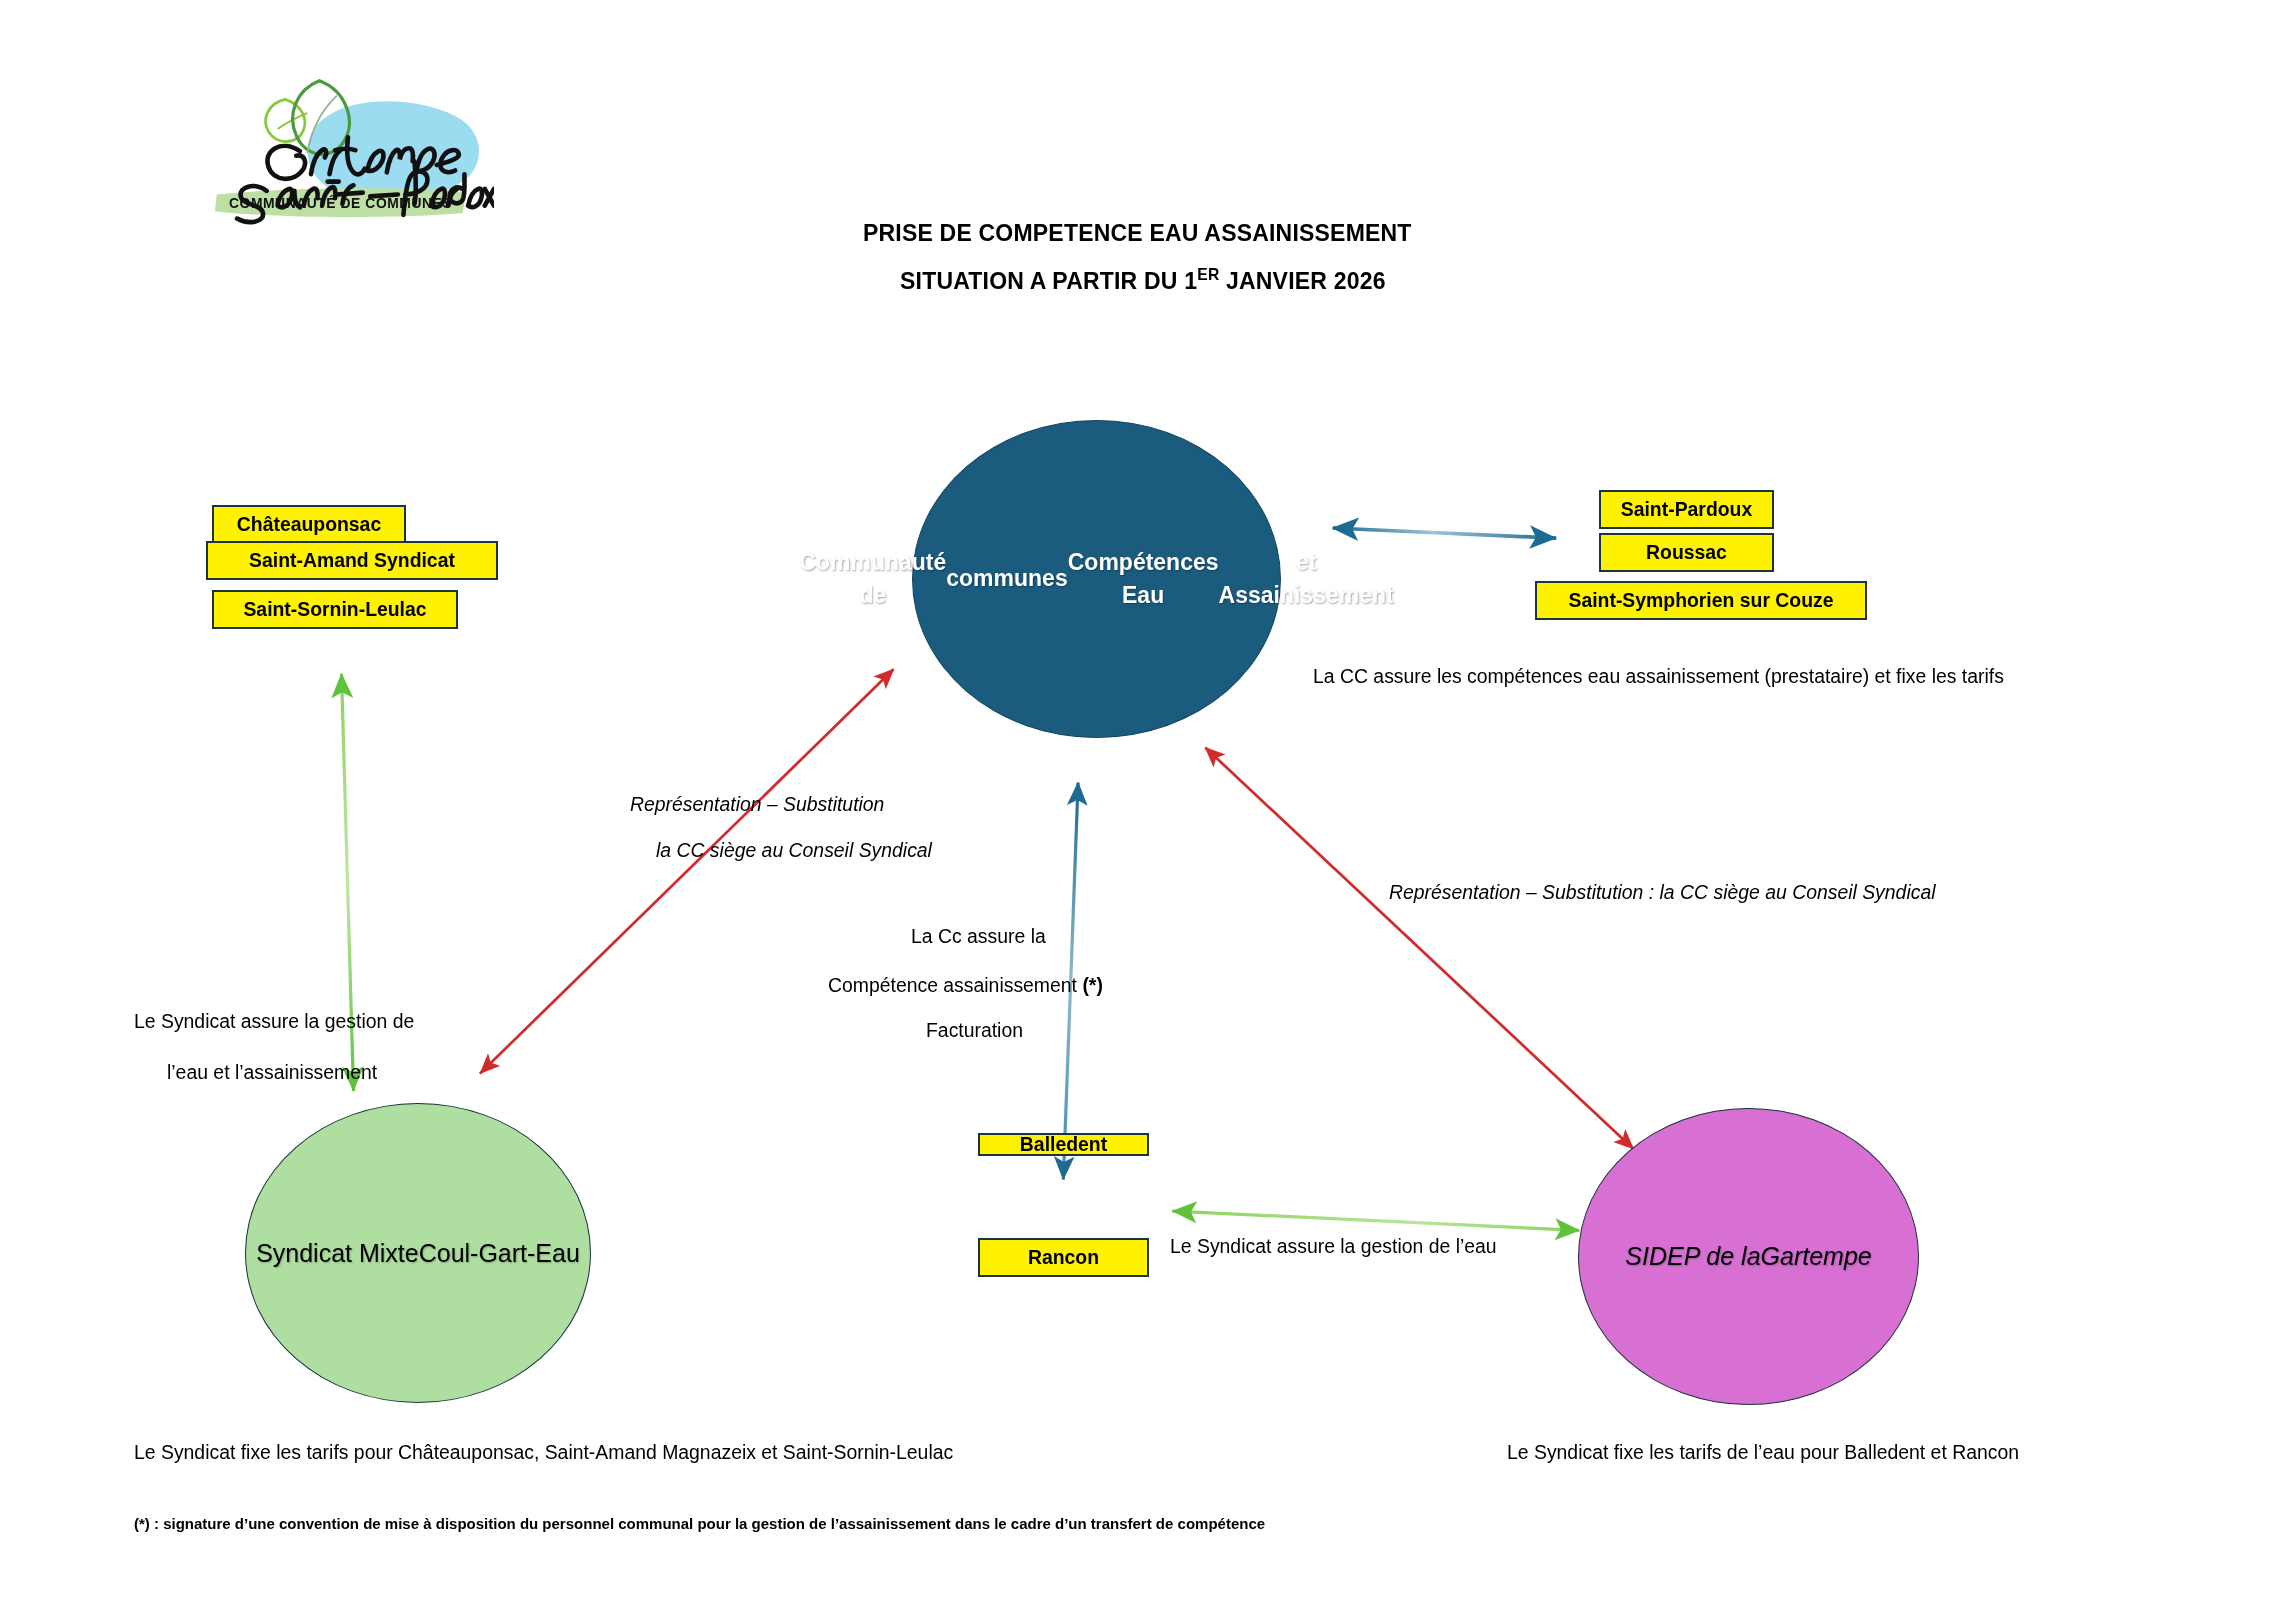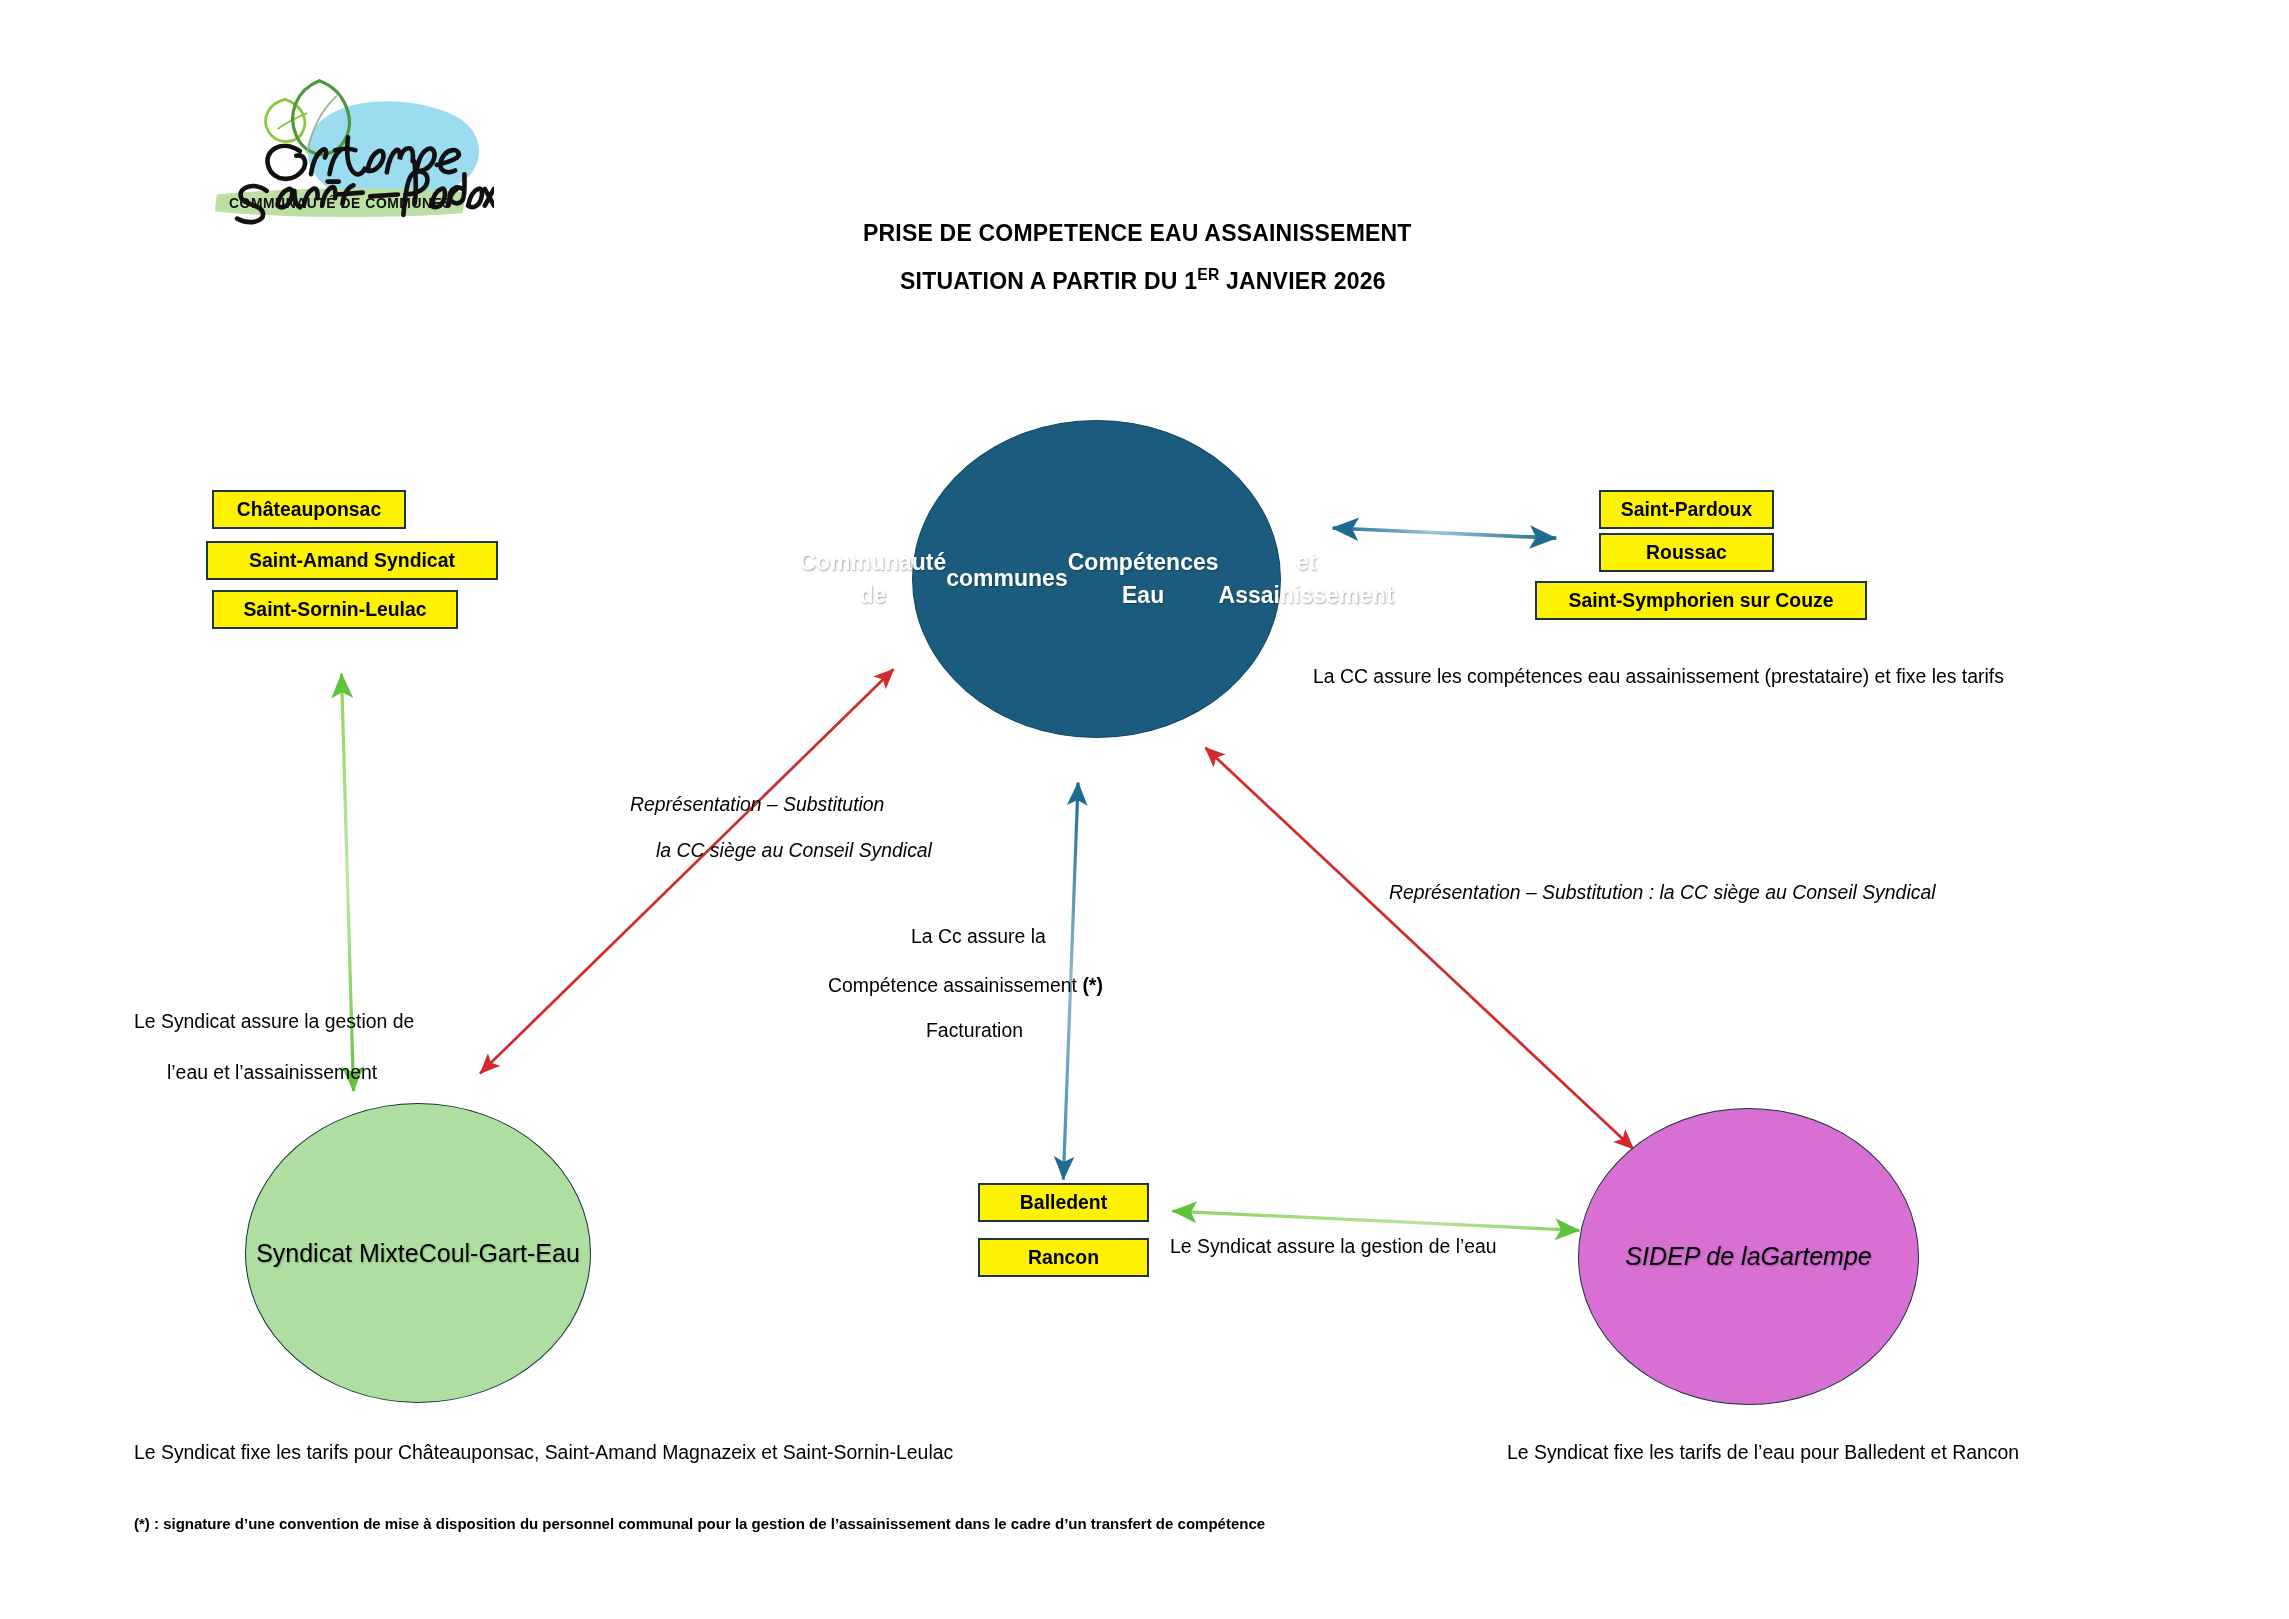--- a/index.html
+++ b/index.html
@@ -239,29 +239,29 @@
   <div id="circle-syndicat" class="circle">
     <div class="ln">Syndicat Mixte</div>
     <div class="ln">Coul-Gart-Eau</div>
   </div>
 
   <div id="circle-sidep" class="circle">
     <div class="ln">SIDEP de la</div>
     <div class="ln">Gartempe</div>
   </div>
 
-  <div class="ybox" style="left:212px; top:490px; width:194px; height:39px;">Châteauponsac</div>
+  <div class="ybox" style="left:212px; top:505px; width:194px; height:39px;">Châteauponsac</div>
   <div class="ybox" style="left:206px; top:541px; width:292px; height:39px;">Saint-Amand Syndicat</div>
   <div class="ybox" style="left:212px; top:590px; width:246px; height:39px;">Saint-Sornin-Leulac</div>
 
   <div class="ybox" style="left:1599px; top:490px; width:175px; height:39px;">Saint-Pardoux</div>
   <div class="ybox" style="left:1599px; top:533px; width:175px; height:39px;">Roussac</div>
   <div class="ybox" style="left:1535px; top:581px; width:332px; height:39px;">Saint-Symphorien sur Couze</div>
 
-  <div class="ybox" style="left:978px; top:1183px; width:171px; height:39px;">Balledent</div>
+  <div class="ybox" style="left:978px; top:1133px; width:171px; height:23px;">Balledent</div>
   <div class="ybox" style="left:978px; top:1238px; width:171px; height:39px;">Rancon</div>
 
   <div class="label" style="left:1313px; top:667px;">La CC assure les compétences eau assainissement (prestataire) et fixe les tarifs</div>
 
   <div class="label italic" style="left:630px; top:795px;">Représentation – Substitution</div>
   <div class="label italic" style="left:656px; top:841px;">la CC siège au Conseil Syndical</div>
 
   <div class="label italic" style="left:1389px; top:883px;">Représentation – Substitution : la CC siège au Conseil Syndical</div>
 
   <div class="label" style="left:911px; top:927px;">La Cc assure la</div>

